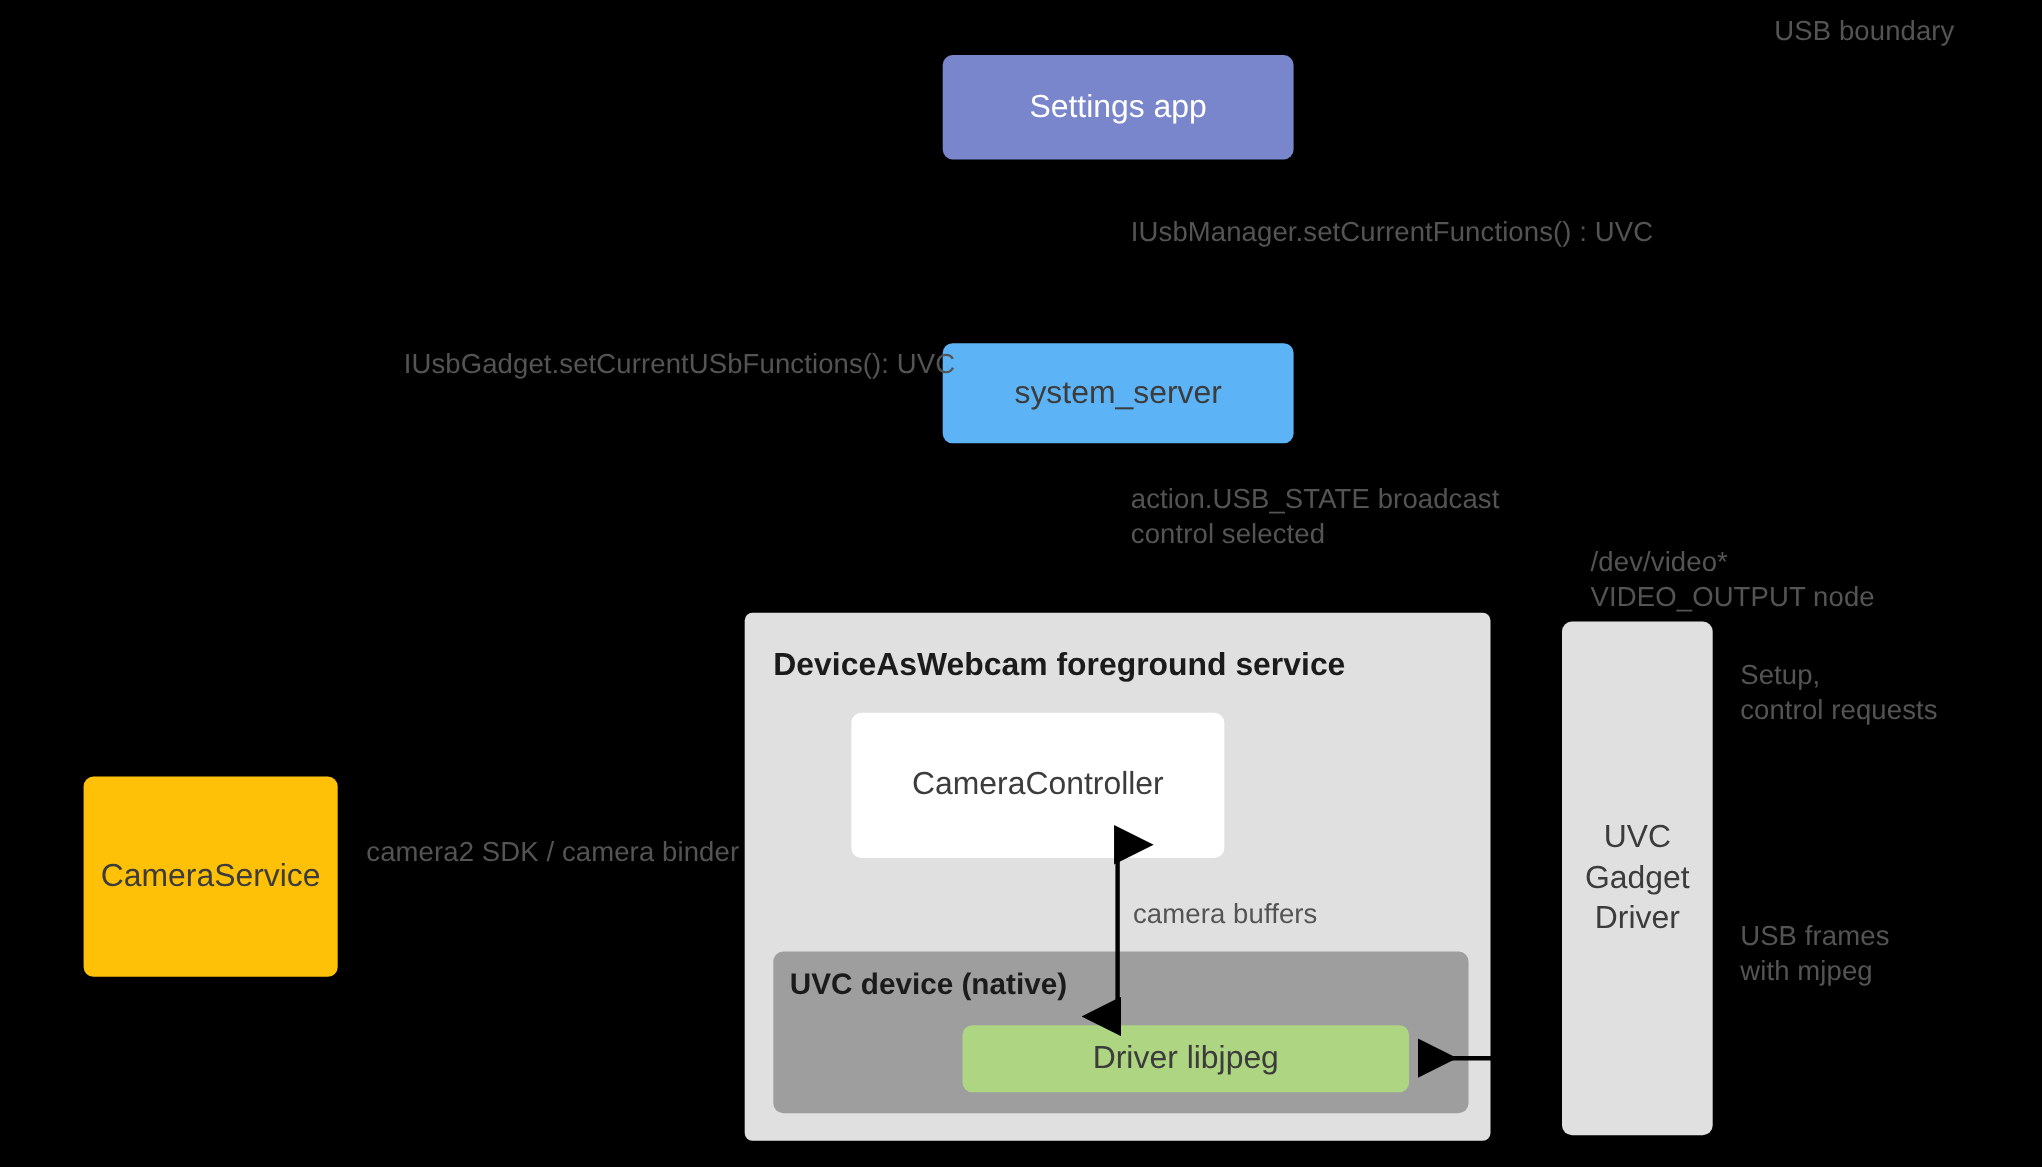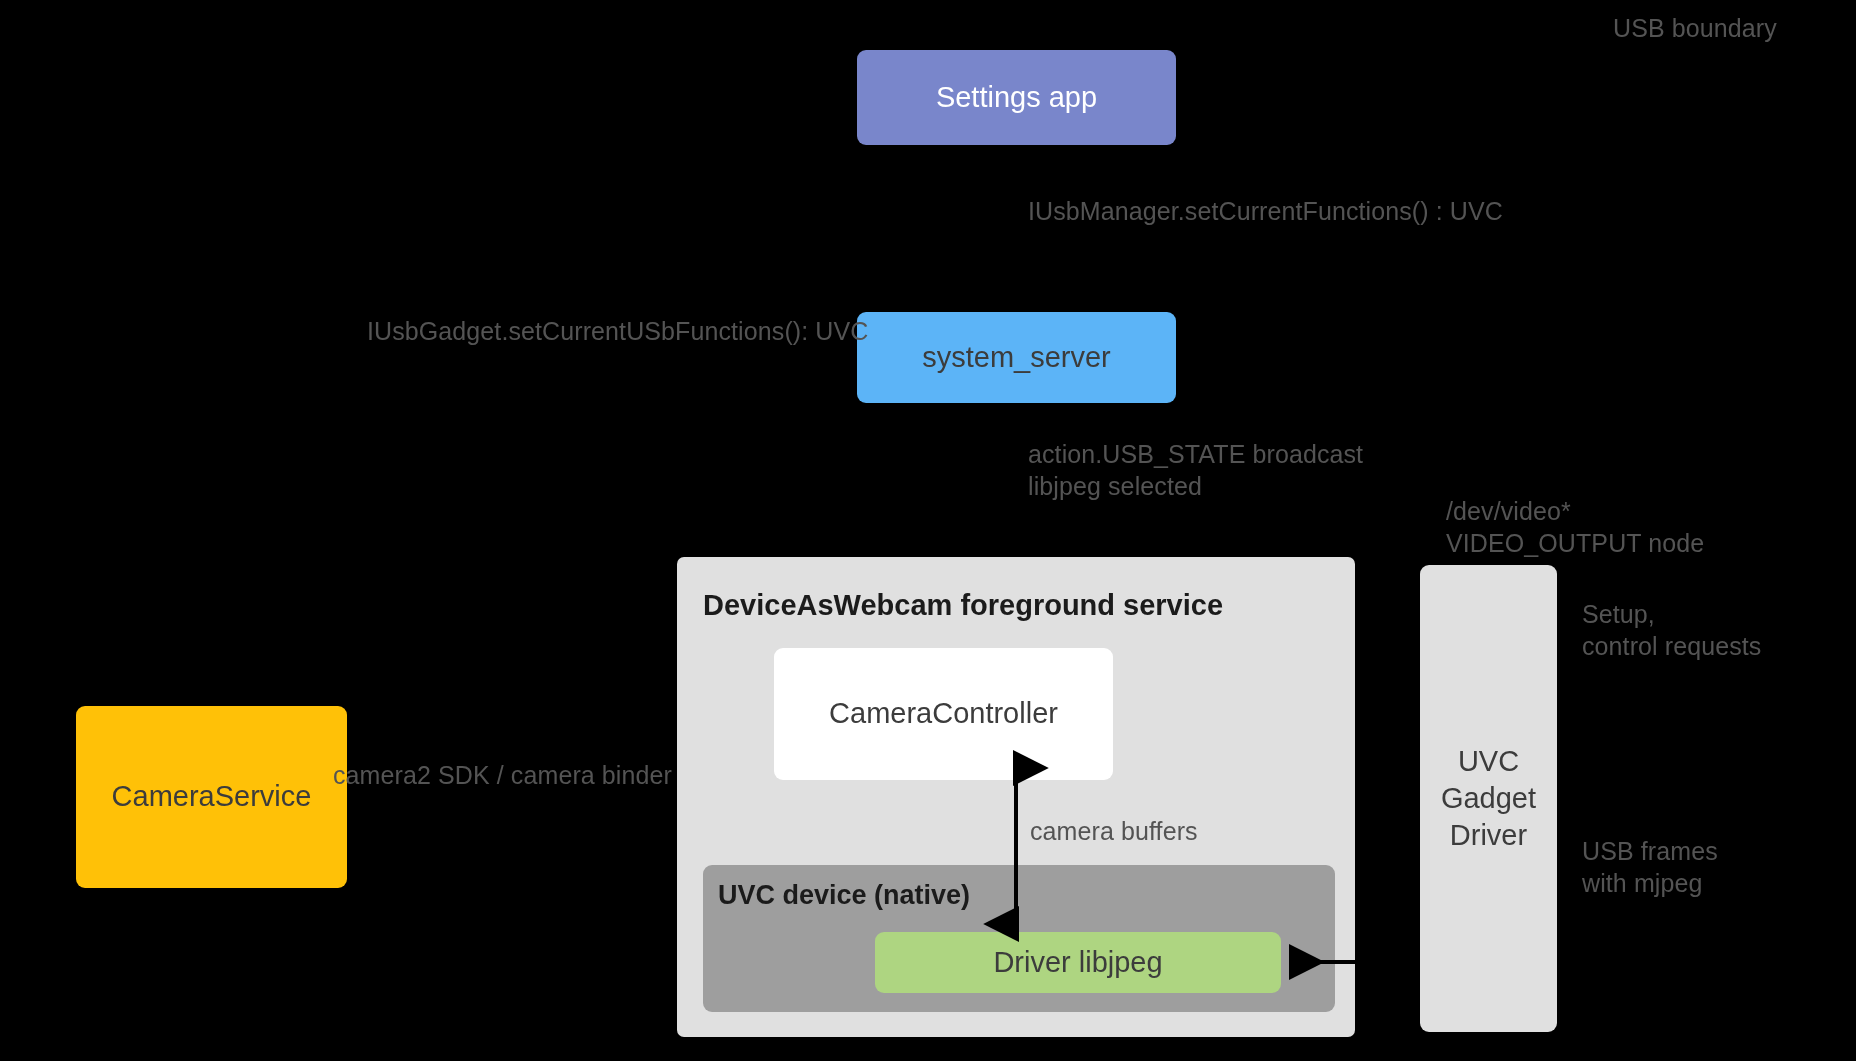--- a/index.html
+++ b/index.html
@@ -59,21 +59,21 @@
     top: 0;
     width: 1856px;
     height: 1061px;
     pointer-events: none;
   }
 
   
   #box-settings-app      { left:857px;  top:50px;   width:319px; height:95px;  background:#7986cb; color:#ffffff; }
   #box-system-server     { left:857px;  top:312px;  width:319px; height:91px;  background:#5cb4f7; }
   #box-usb-gadget-hal    { left:0px;    top:312px;  width:320px; height:91px;  background:#9e9e9e; border-radius:0 9px 9px 0; }
-  #box-camera-service    { left:76px;   top:706px;  width:271px; height:182px; background:#ffc107; }
+  #box-camera-service    { left:76px;   top:706px;  width:231px; height:182px; background:#ffc107; }
   #panel-das-webcam      { left:677px;  top:557px;  width:678px; height:480px; background:#e0e0e0; border-radius:7px; }
   #box-camera-controller { left:774px;  top:648px;  width:339px; height:132px; background:#ffffff; }
   #box-uvc-device-native { left:703px;  top:865px;  width:632px; height:147px; background:#9e9e9e; }
   #box-encoder-libjpeg   { left:875px;  top:932px;  width:406px; height:61px;  background:#aed581; }
   #box-uvc-gadget-driver { left:1420px; top:565px;  width:137px; height:467px; background:#e0e0e0; }
 
   
   #note-usb-boundary          { left:1613px; top:12px;text-align:center;  }
   #note-iusbmanager           { left:1028px; top:195px; }
   #note-iusbgadget            { left:367px;  top:315px; }
@@ -137,21 +137,21 @@
     </g>
   </svg>
 
   <div class="note" id="note-usb-boundary">USB boundary</div>
 
   <div class="note" id="note-iusbmanager">IUsbManager.setCurrentFunctions() : UVC</div>
 
   <div class="note" id="note-iusbgadget">IUsbGadget.setCurrentUSbFunctions(): UVC</div>
 
   <div class="note" id="note-usb-state-broadcast">action.USB_STATE broadcast
-libjpeg selected</div>
+control selected</div>
 
   <div class="note" id="note-dev-video-node">/dev/video*
 VIDEO_OUTPUT node</div>
 
   <div class="note" id="note-setup-control">Setup,
 control requests</div>
 
   <div class="note" id="note-camera2-sdk">camera2 SDK / camera binder</div>
 
   <div class="note" id="note-usb-frames-mjpeg">USB frames

